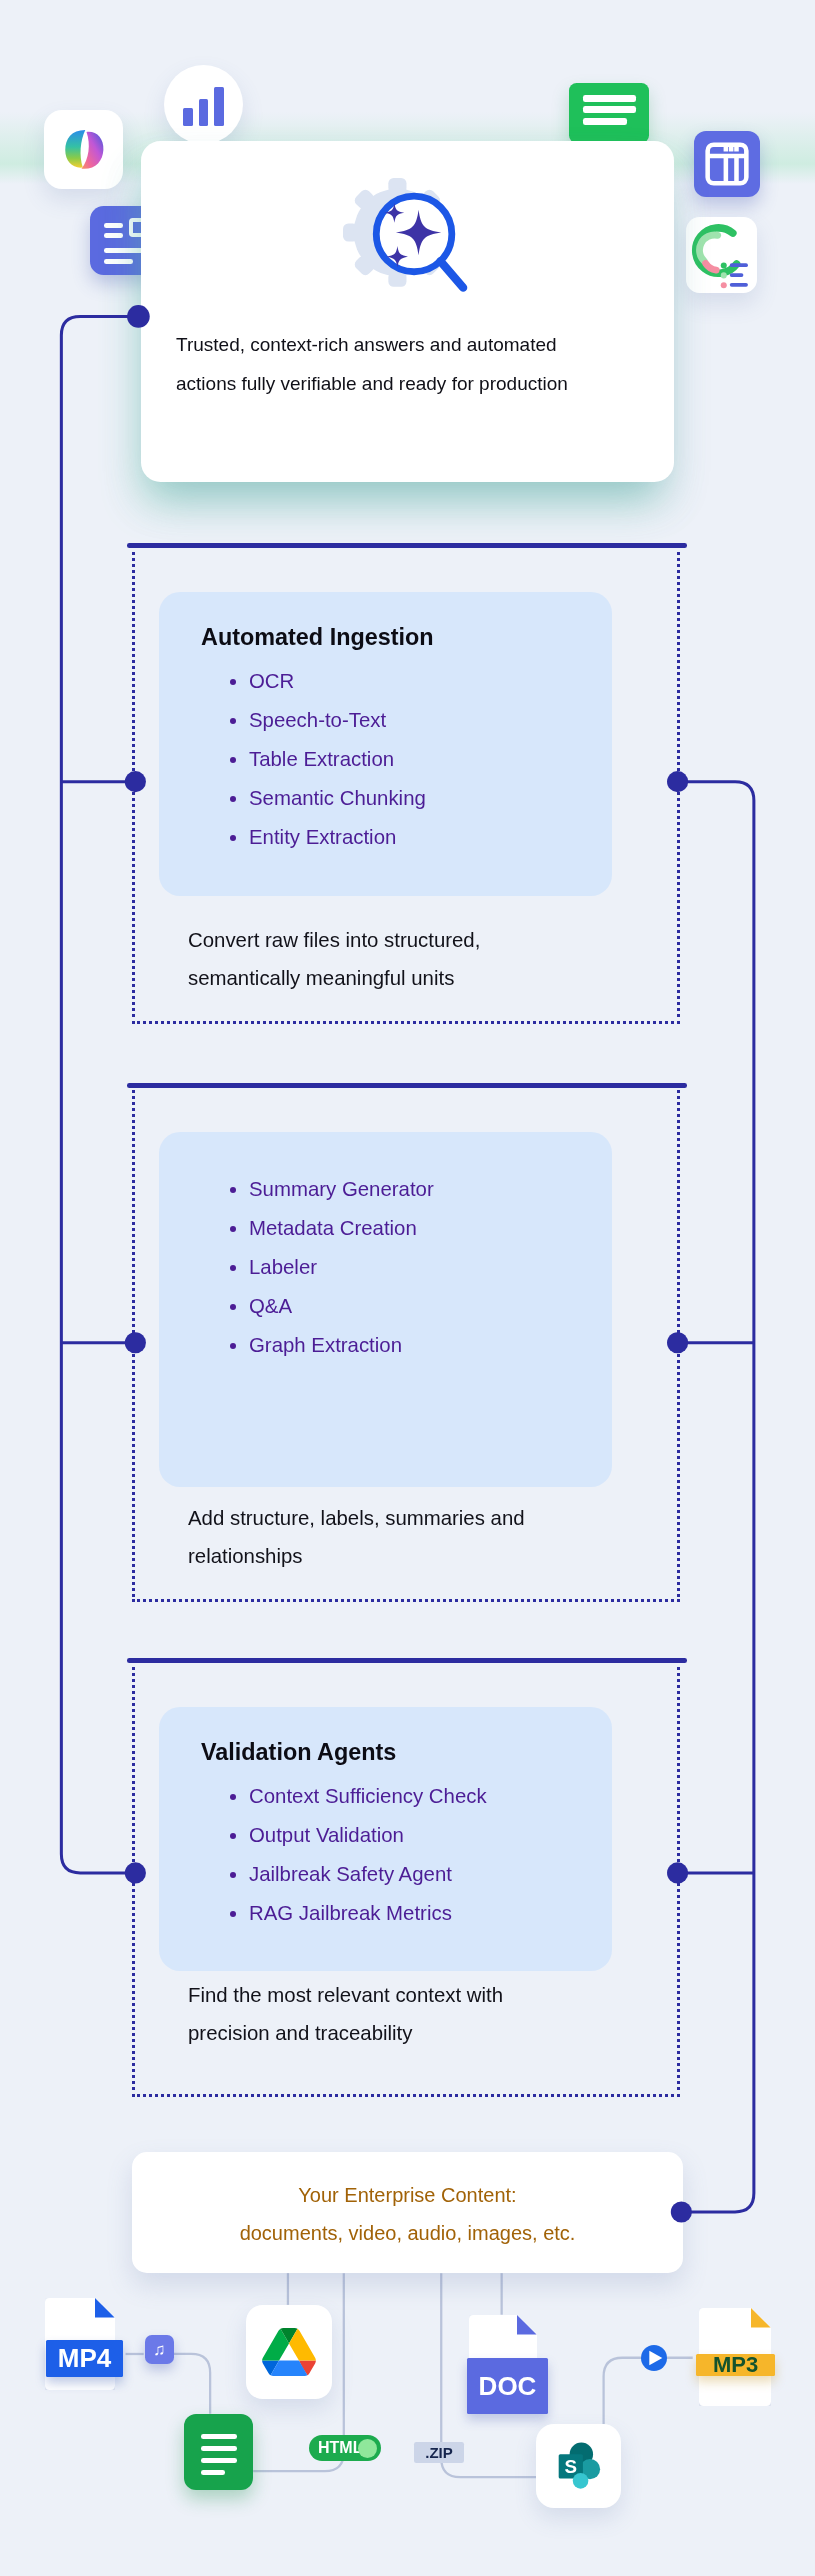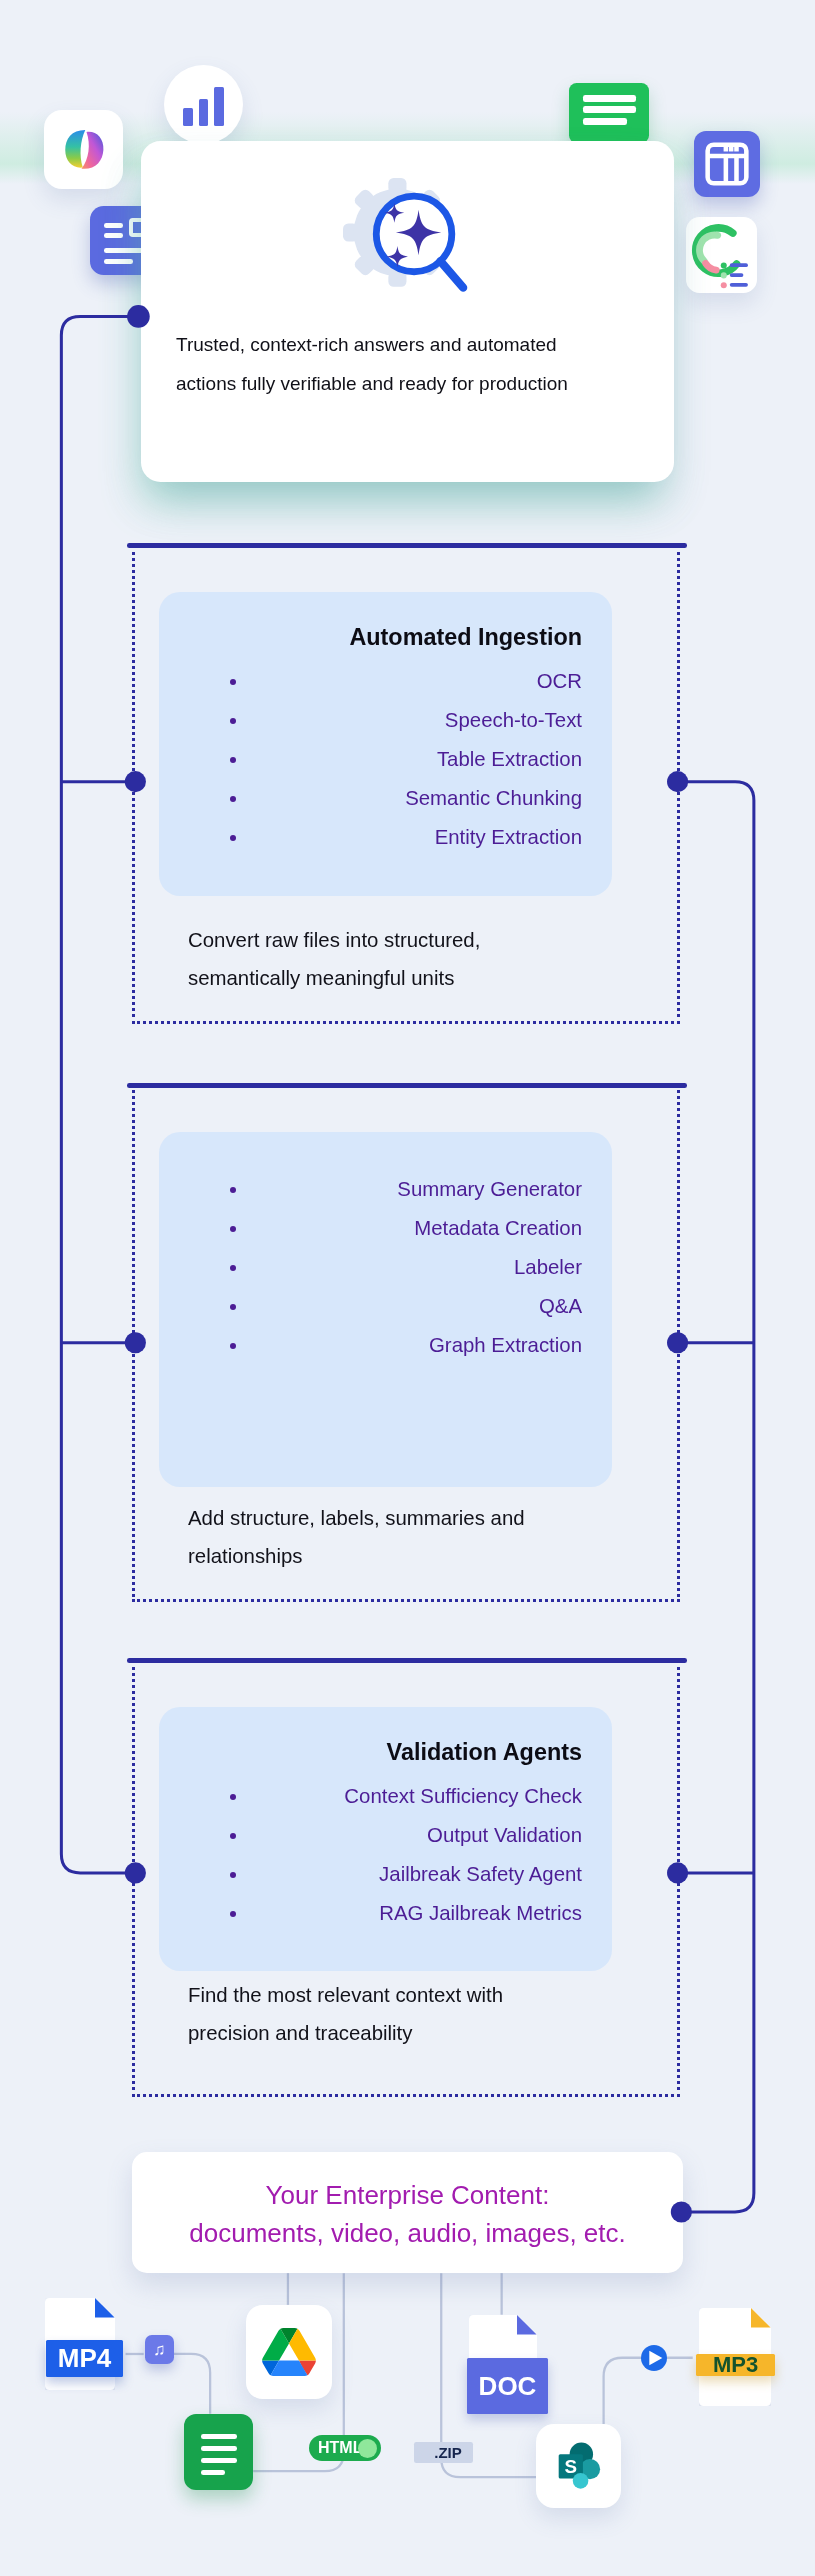--- a/index.html
+++ b/index.html
@@ -23,39 +23,39 @@
   .bar{width:9.8px;background:#5b6ae0;border-radius:1.5px;}
   #news-icon{left:90px;top:206px;width:69px;height:69px;border-radius:13.6px;background:#5b6ae0;box-shadow:0 9px 18px rgba(70,90,180,.30);}
   .wline{position:absolute;background:#fff;border-radius:2.3px;height:5.3px;}
   #chat-bubble{left:569px;top:83px;width:80px;height:60px;border-radius:7.6px;background:#1fc05a;box-shadow:0 9px 16.6px rgba(26,150,80,.25);}
   #chat-tail{left:13px;top:59px;width:36px;height:17.4px;background:#1fc05a;clip-path:polygon(0 0,100% 0,9% 100%);}
   #table-icon{left:694px;top:131px;width:66px;height:66px;border-radius:12px;background:#5e6ce2;box-shadow:0 9px 18px rgba(70,90,180,.30);}
   #gauge-card{left:686px;top:217px;width:71px;height:76px;border-radius:13.6px;}
   
   .pipe-topbar{left:127px;width:560px;height:4.5px;border-radius:2.3px;background:#2c2ca0;}
   .pipe-box{left:132px;width:542px;border-left:3.8px dotted #2c2ca0;border-right:3.8px dotted #2c2ca0;border-bottom:3.8px dotted #2c2ca0;box-sizing:content-box;}
-  .inner-card{position:absolute;left:24px;top:47px;width:453px;border-radius:21px;background:#d7e7fb;box-sizing:border-box;padding:29px 30px 0 42px;text-align:right;}
+  .inner-card{position:absolute;left:24px;top:47px;width:453px;border-radius:21px;background:#d7e7fb;box-sizing:border-box;padding:29px 30px 0 42px;}
   .inner-title{font-size:23.4px;font-weight:bold;color:#0c0c14;line-height:32px;}
   .inner-card ul{margin:9px 0 0 0;padding-left:48px;}
   .inner-card li{font-size:20.4px;color:#4c1d95;line-height:39px;}
   .caption{position:absolute;left:53px;font-size:20.4px;line-height:38px;color:#12121a;width:378px;}
   
   #enterprise-card{left:132px;top:2152px;width:551px;height:121px;border-radius:15px;background:#fff;
      box-shadow:0 12px 26px rgba(90,110,165,.18);text-align:center;box-sizing:border-box;padding-top:24px;}
-  #enterprise-card .line{font-size:26px;line-height:38px;color:#a21caf;}
+  #enterprise-card .line{font-size:20px;line-height:38px;color:#a16207;}
   
   .page{position:absolute;background:#fff;border-radius:4.5px;box-shadow:0 9px 18px rgba(90,110,165,.20);}
   .fold{position:absolute;clip-path:polygon(0 0,100% 100%,0 100%);}
   .band{position:absolute;display:flex;align-items:center;justify-content:center;font-weight:bold;border-radius:1.5px;}
   #music-icon{left:145px;top:2335px;width:29px;height:29px;border-radius:6.8px;background:#6b79e8;display:flex;align-items:center;justify-content:center;color:#fff;font-size:16.6px;box-shadow:0 6px 12px rgba(70,90,180,.3);}
   #drive-card{left:246px;top:2305px;width:86px;height:94px;border-radius:16.6px;display:flex;align-items:center;justify-content:center;}
   #greendoc-icon{left:184px;top:2414px;width:69px;height:76px;border-radius:12px;background:#17a34c;box-shadow:0 9px 18px rgba(20,140,70,.30);}
   #html-pill{left:309px;top:2435px;width:72px;height:26.4px;border-radius:13.6px;background:#1cab4e;display:flex;align-items:center;color:#fff;font-weight:bold;font-size:16px;padding-left:9px;box-sizing:border-box;}
   #html-dot{position:absolute;right:3.8px;top:3.8px;width:19px;height:19px;border-radius:50%;background:#8fe79b;}
-  #zip-label{left:414px;top:2442px;width:50px;height:21px;background:#ccd5e8;border-radius:2.3px;display:flex;align-items:center;justify-content:center;font-weight:bold;font-size:15px;color:#16254d;padding-left:9px;}
+  #zip-label{left:414px;top:2442px;width:50px;height:21px;background:#ccd5e8;border-radius:2.3px;display:flex;align-items:center;justify-content:center;font-weight:bold;font-size:15px;color:#16254d;}
   #sharepoint-card{left:536px;top:2424px;width:85px;height:84px;border-radius:18px;display:flex;align-items:center;justify-content:center;}
   #play-btn{left:641px;top:2345px;width:26px;height:26px;border-radius:50%;background:#1d6ae8;}
   #play-tri{position:absolute;inset:0;background:#fff;clip-path:polygon(32% 22%,82% 50%,32% 78%);}
   svg.overlay{position:absolute;left:0;top:0;pointer-events:none;}
 </style>
 </head>
 <body>
 
 <div id="canvas">
 

